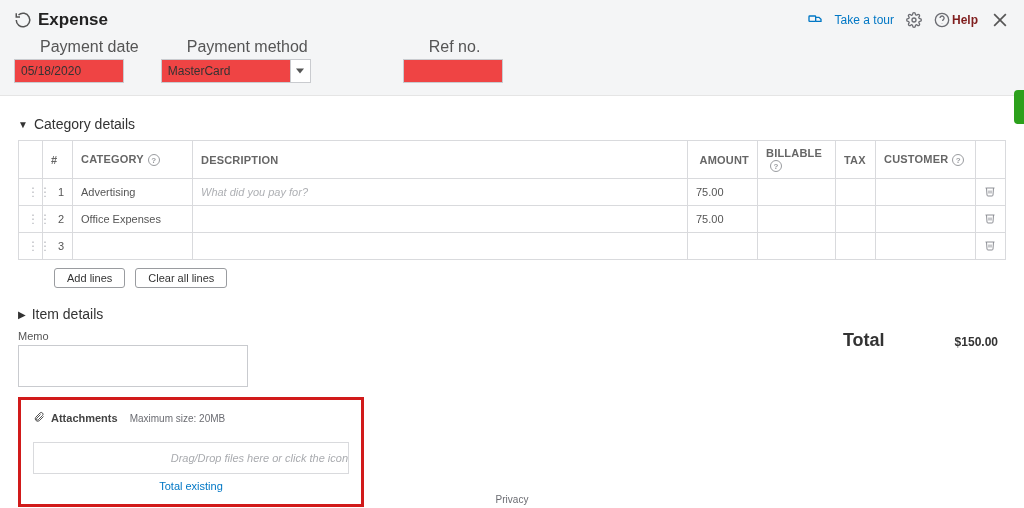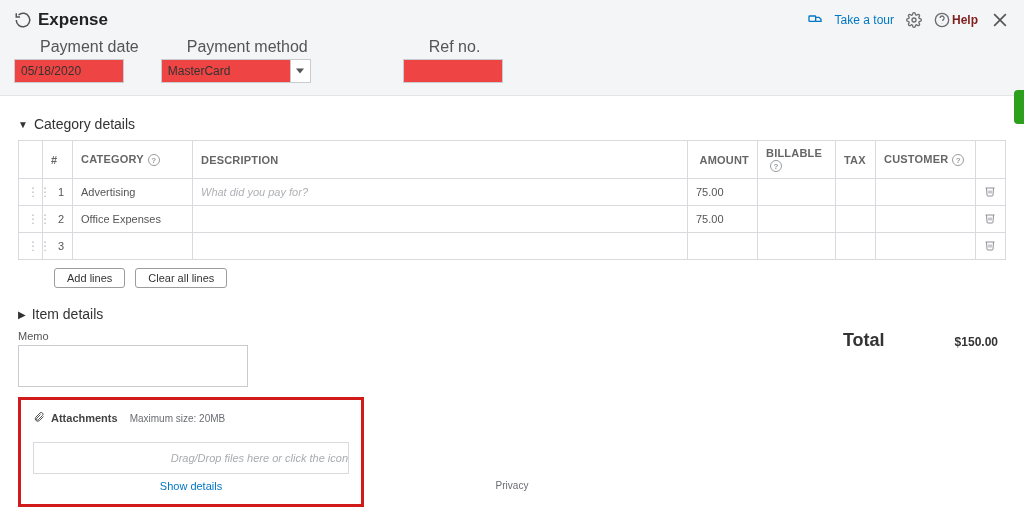--- a/index.html
+++ b/index.html
@@ -69,21 +69,21 @@
   .total-val { font-weight: 700; font-size: 12px; }
 
   
   .attach-frame { border: 3px solid #d11a1a; padding: 10px 12px 12px 12px; margin-top: 10px; width: 346px; }
   .attach-head { display: flex; align-items: center; gap: 6px; font-size: 11px; color: #444; }
   .attach-sub { font-size: 10px; color: #6b6c72; margin-left: 6px; }
   .drop-zone { margin-top: 16px; border: 1px solid #d9dadd; height: 32px; display:flex; align-items:center; justify-content:flex-end;
     color: #a9abaf; font-style: italic; font-size: 11px; }
   .show-existing { text-align: center; margin-top: 6px; color: #0077c5; font-size: 11px; }
 
-  .privacy { position: absolute; bottom: 17px; left: 50%; transform: translateX(-50%); font-size: 10px; color: #6b6c72; }
+  .privacy { position: absolute; bottom: 3px; left: 50%; transform: translateX(-50%); font-size: 10px; color: #6b6c72; }
 
   .green-tab { position: absolute; right: 0; top: 90px; width: 10px; height: 34px; background: #2ca01c;
     border-top-left-radius: 4px; border-bottom-left-radius: 4px; }
 
   .qcircle { width:12px; height:12px; border:1px solid #9a9ca0; border-radius:50%; display:inline-flex;
     align-items:center; justify-content:center; font-size:8px; color:#9a9ca0; margin-left:4px; vertical-align:middle; }
 </style>
 </head>
 <body>
 
@@ -261,19 +261,19 @@
         <svg width="12" height="14" viewBox="0 0 24 24" fill="none" stroke="#555" stroke-width="2">
           <path d="M21 11l-8.5 8.5a5 5 0 0 1-7-7L14 4a3.5 3.5 0 0 1 5 5l-8.5 8.5a2 2 0 0 1-3-3L15 7"></path>
         </svg>
       </span>
       <span style="font-weight:600">Attachments</span>
       <span class="attach-sub">Maximum size: 20MB</span>
     </div>
     <div class="drop-zone">
       <span>Drag/Drop files here or click the icon</span>
     </div>
-    <div class="show-existing">Show details</div>
+    <div class="show-existing">Total existing</div>
   </div>
 
 </div>
 
 <div class="green-tab"></div>
 <div class="privacy">Privacy</div>
 
 </body></html>

